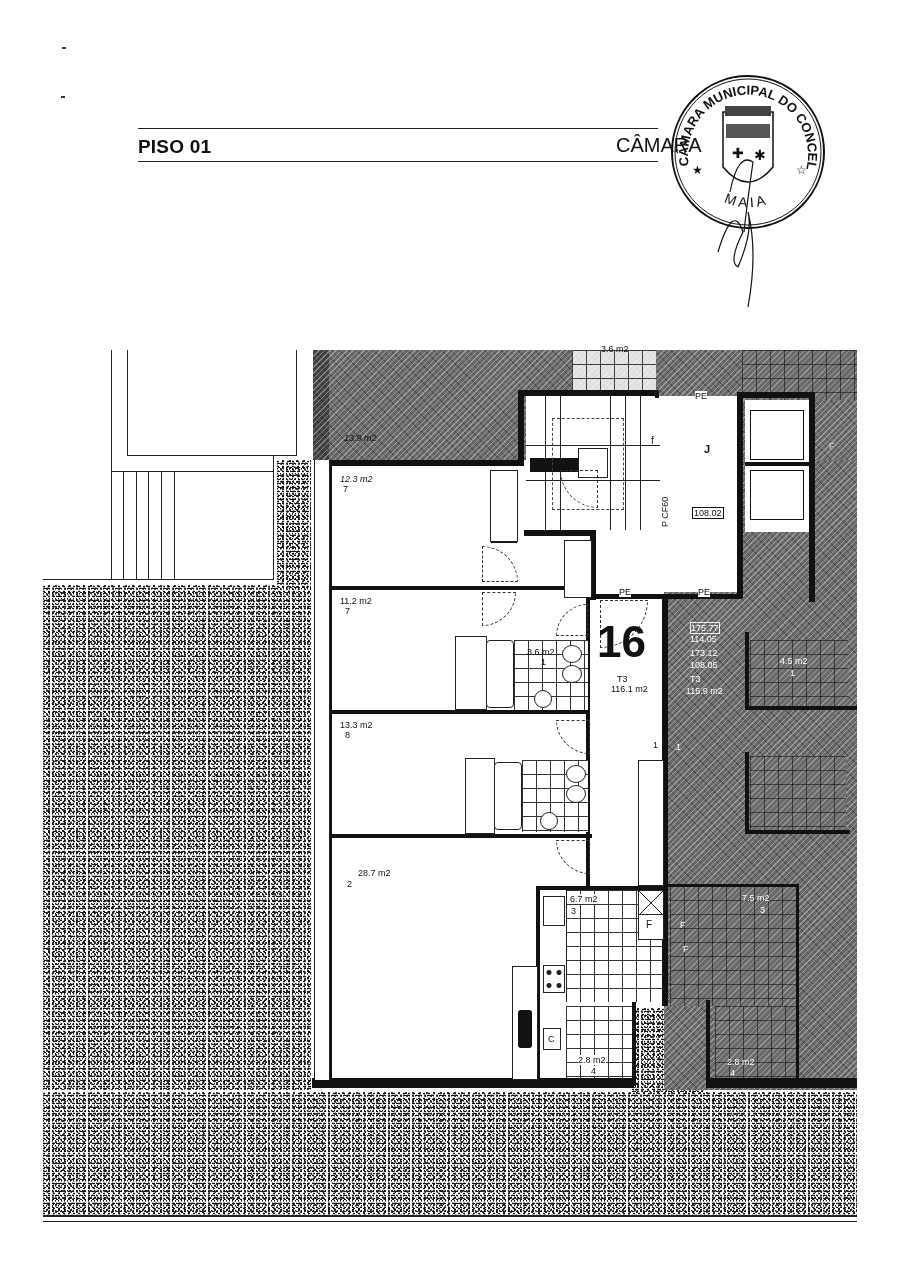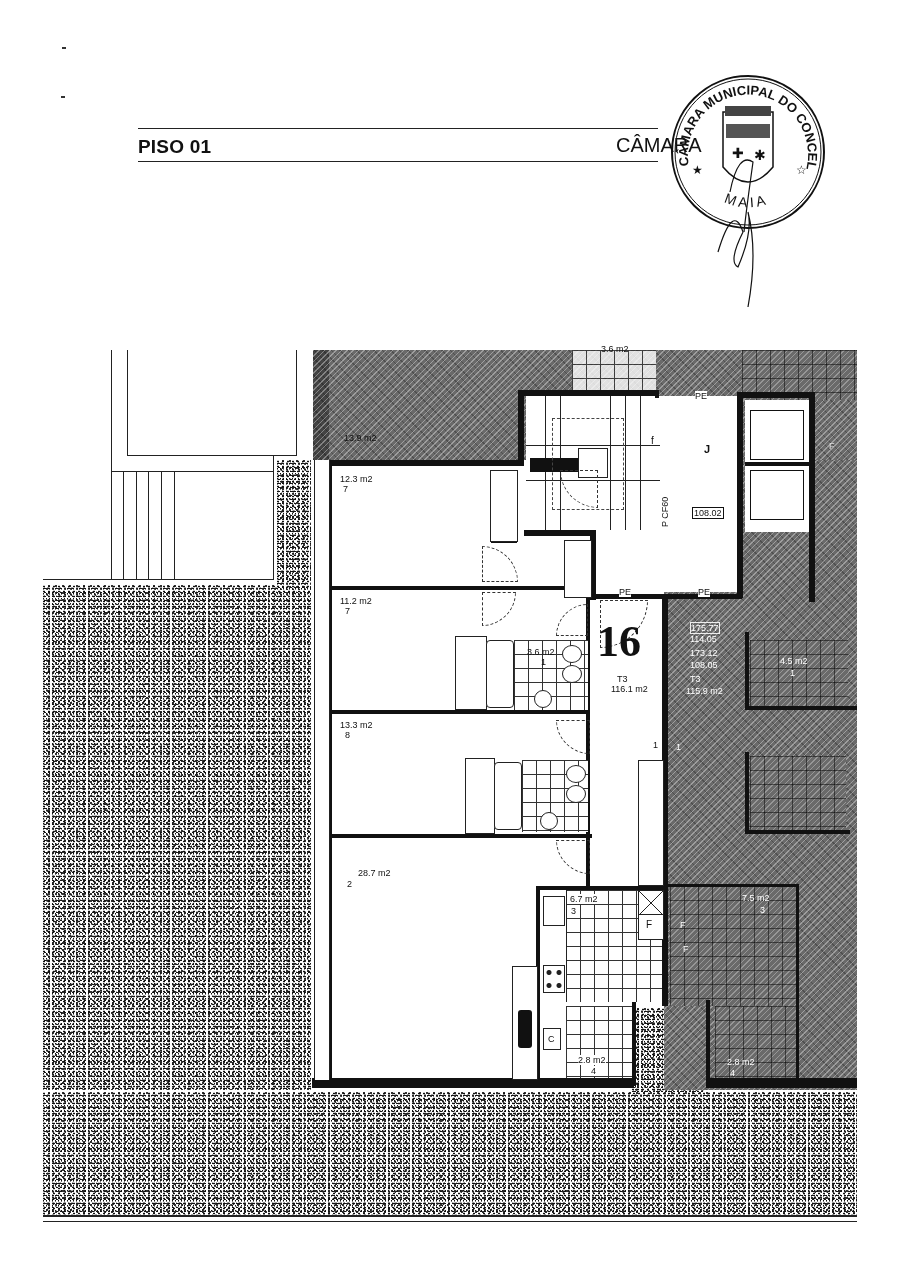--- a/index.html
+++ b/index.html
@@ -211,27 +211,27 @@
   <div class="abs tiles-dk" style="left:670px;top:886px;width:128px;height:120px;"></div>
   <div class="abs tiles-dk" style="left:715px;top:1006px;width:82px;height:72px;"></div>
   <div class="wall" style="left:745px;top:632px;width:4px;height:78px;"></div>
   <div class="wall" style="left:745px;top:706px;width:112px;height:4px;"></div>
   <div class="wall" style="left:745px;top:752px;width:4px;height:82px;"></div>
   <div class="wall" style="left:745px;top:830px;width:105px;height:4px;"></div>
   <div class="wall" style="left:668px;top:884px;width:130px;height:3px;"></div>
   <div class="wall" style="left:796px;top:884px;width:3px;height:194px;"></div>
   <div class="wall" style="left:706px;top:1000px;width:4px;height:86px;"></div>
 
-  <div class="big16" style="left:597px;top:620px;font-family:Liberation Serif, serif;">16</div>
+  <div class="big16" style="left:597px;top:620px;">16</div>
   <div class="lbl" style="left:617px;top:674px;">T3</div>
   <div class="lbl" style="left:611px;top:684px;">116.1 m2</div>
   <div class="lbl" style="left:653px;top:740px;">1</div>
 
-  <div class="lbl lbl-w" style="left:344px;top:433px;color:#111;">13.9 m2</div>
-  <div class="lbl" style="left:340px;top:474px;">12.3 m2</div>
+  <div class="lbl lbl-w" style="left:344px;top:433px;color:#111;font-style:italic;">13.9 m2</div>
+  <div class="lbl" style="left:340px;top:474px;font-style:italic;">12.3 m2</div>
   <div class="lbl" style="left:343px;top:484px;">7</div>
   <div class="lbl" style="left:340px;top:596px;">11.2 m2</div>
   <div class="lbl" style="left:345px;top:606px;">7</div>
   <div class="lbl" style="left:527px;top:647px;">3.6 m2</div>
   <div class="lbl" style="left:541px;top:657px;">1</div>
   <div class="lbl" style="left:340px;top:720px;">13.3 m2</div>
   <div class="lbl" style="left:345px;top:730px;">8</div>
   <div class="lbl" style="left:358px;top:868px;">28.7 m2</div>
   <div class="lbl" style="left:347px;top:879px;">2</div>
   <div class="lbl" style="left:570px;top:894px;background:#fff;">6.7 m2</div>

